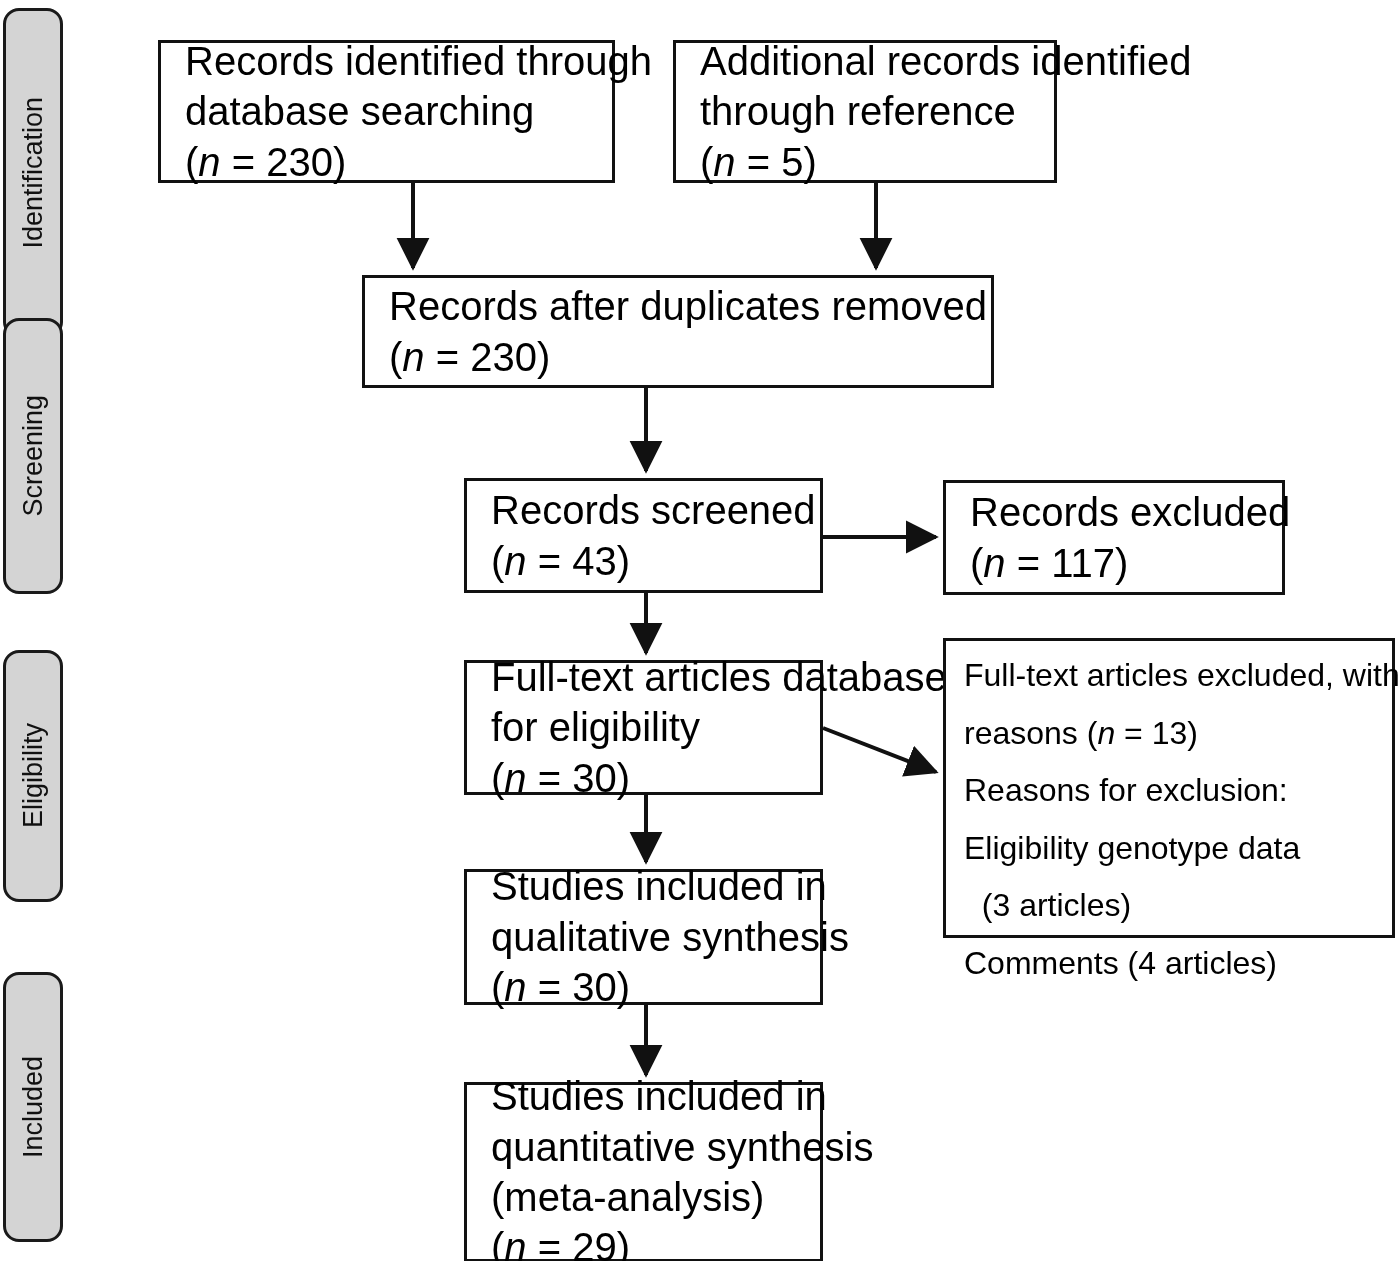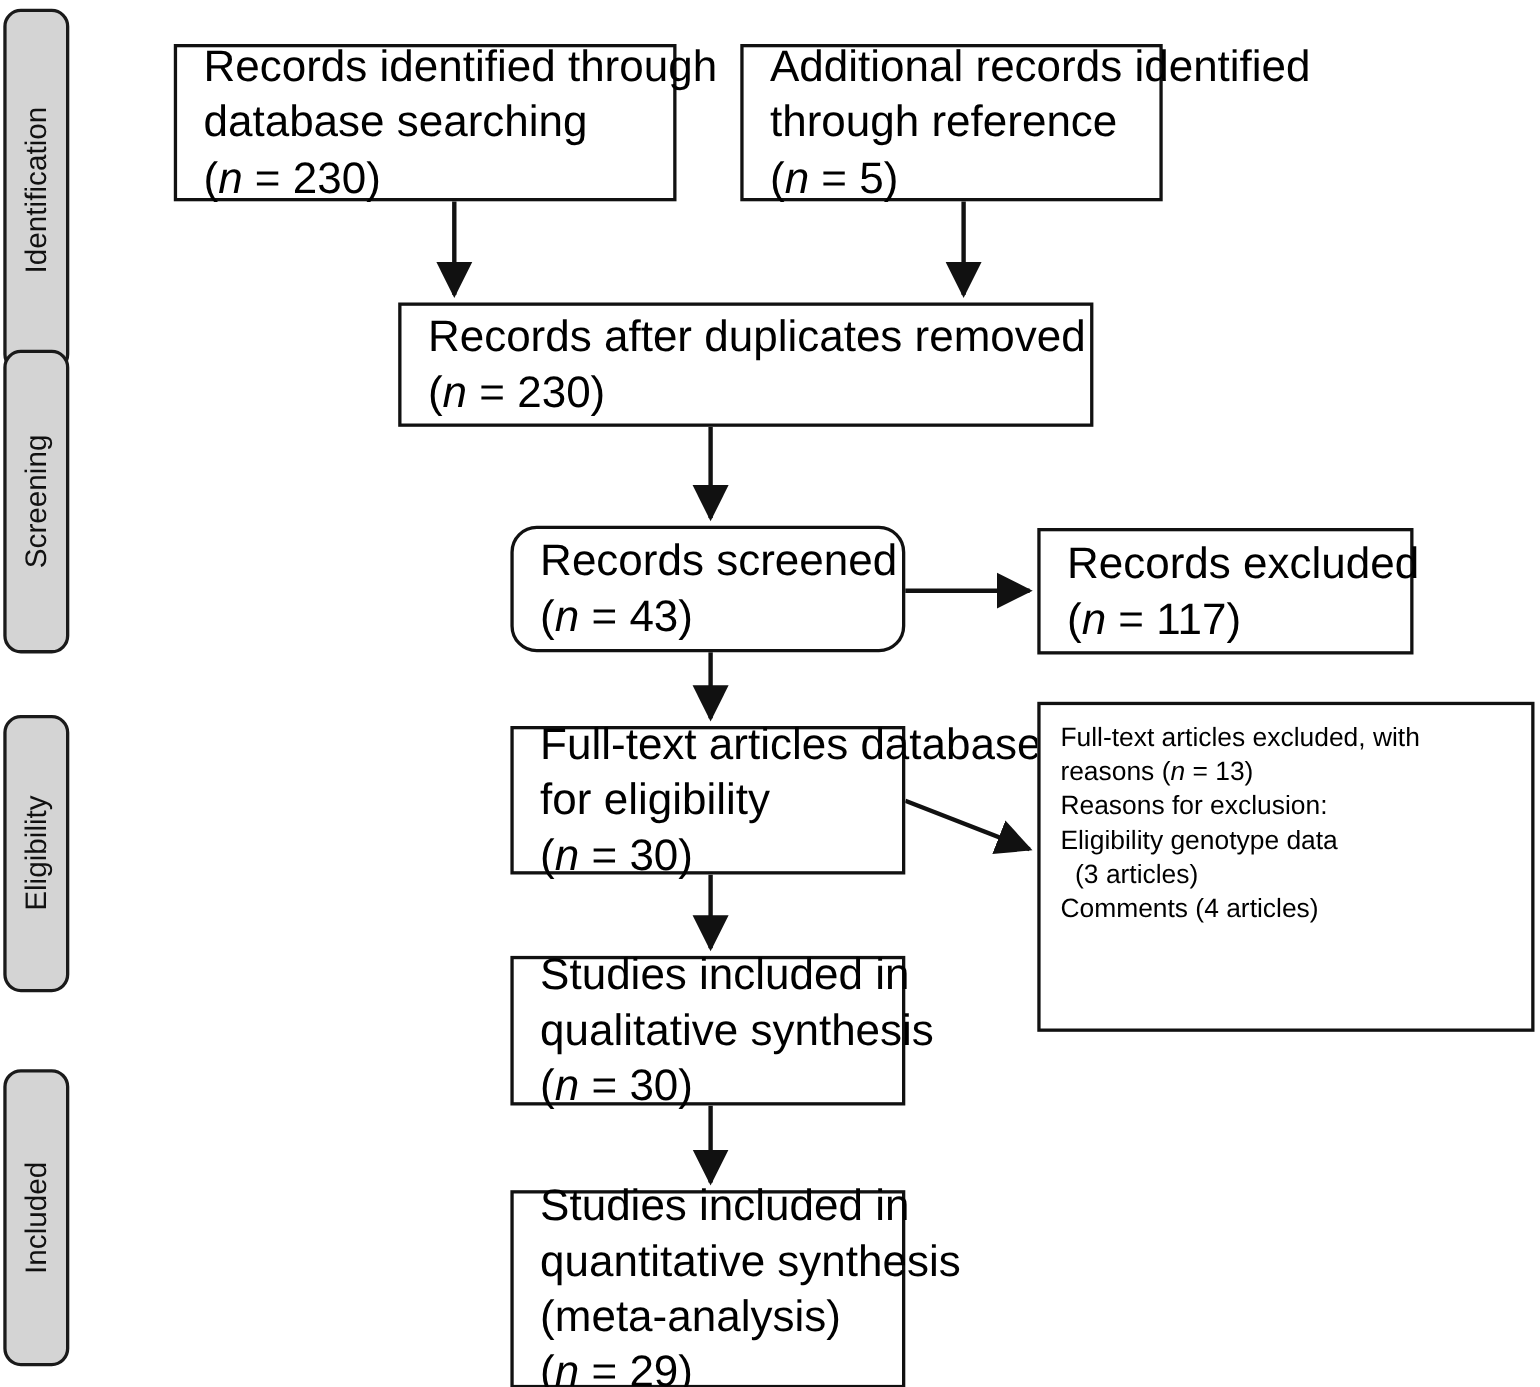--- a/index.html
+++ b/index.html
@@ -129,37 +129,37 @@
     <div class="line">Additional records identified</div>
     <div class="line">through reference</div>
     <div class="line"><span>(</span><i>n</i><span> = </span><span>5</span><span>)</span></div>
   </div>
 
   <div class="flow-box" style="left:362px; top:275px; width:632px; height:113px;">
     <div class="line">Records after duplicates removed</div>
     <div class="line"><span>(</span><i>n</i><span> = </span><span>230</span><span>)</span></div>
   </div>
 
-  <div class="flow-box" style="left:464px; top:478px; width:359px; height:115px;border-radius:24px;">
+  <div class="flow-box" style="left:464px; top:478px; width:359px; height:115px;">
     <div class="line">Records screened</div>
     <div class="line"><span>(</span><i>n</i><span> = </span><span>43</span><span>)</span></div>
   </div>
 
   <div class="flow-box" style="left:943px; top:480px; width:342px; height:115px;">
     <div class="line">Records excluded</div>
     <div class="line"><span>(</span><i>n</i><span> = </span><span>117</span><span>)</span></div>
   </div>
 
   <div class="flow-box" style="left:464px; top:660px; width:359px; height:135px;">
     <div class="line">Full-text articles database</div>
     <div class="line">for eligibility</div>
     <div class="line"><span>(</span><i>n</i><span> = </span><span>30</span><span>)</span></div>
   </div>
 
-  <div class="flow-box left-align" style="left:943px; top:638px; width:452px; height:300px; font-size:24px;">
+  <div class="flow-box left-align" style="left:943px; top:638px; width:452px; height:300px; font-size:32px;gap:16px;">
     <div class="line">Full-text articles excluded, with</div>
     <div class="line"><span>reasons (</span><i>n</i><span> = </span><span>13</span><span>)</span></div>
     <div class="line">Reasons for exclusion:</div>
     <div class="line">Eligibility genotype data</div>
     <div class="line">  (3 articles)</div>
     <div class="line">Comments (4 articles)</div>
   </div>
 
   <div class="flow-box" style="left:464px; top:869px; width:359px; height:136px;">
     <div class="line">Studies included in</div>

